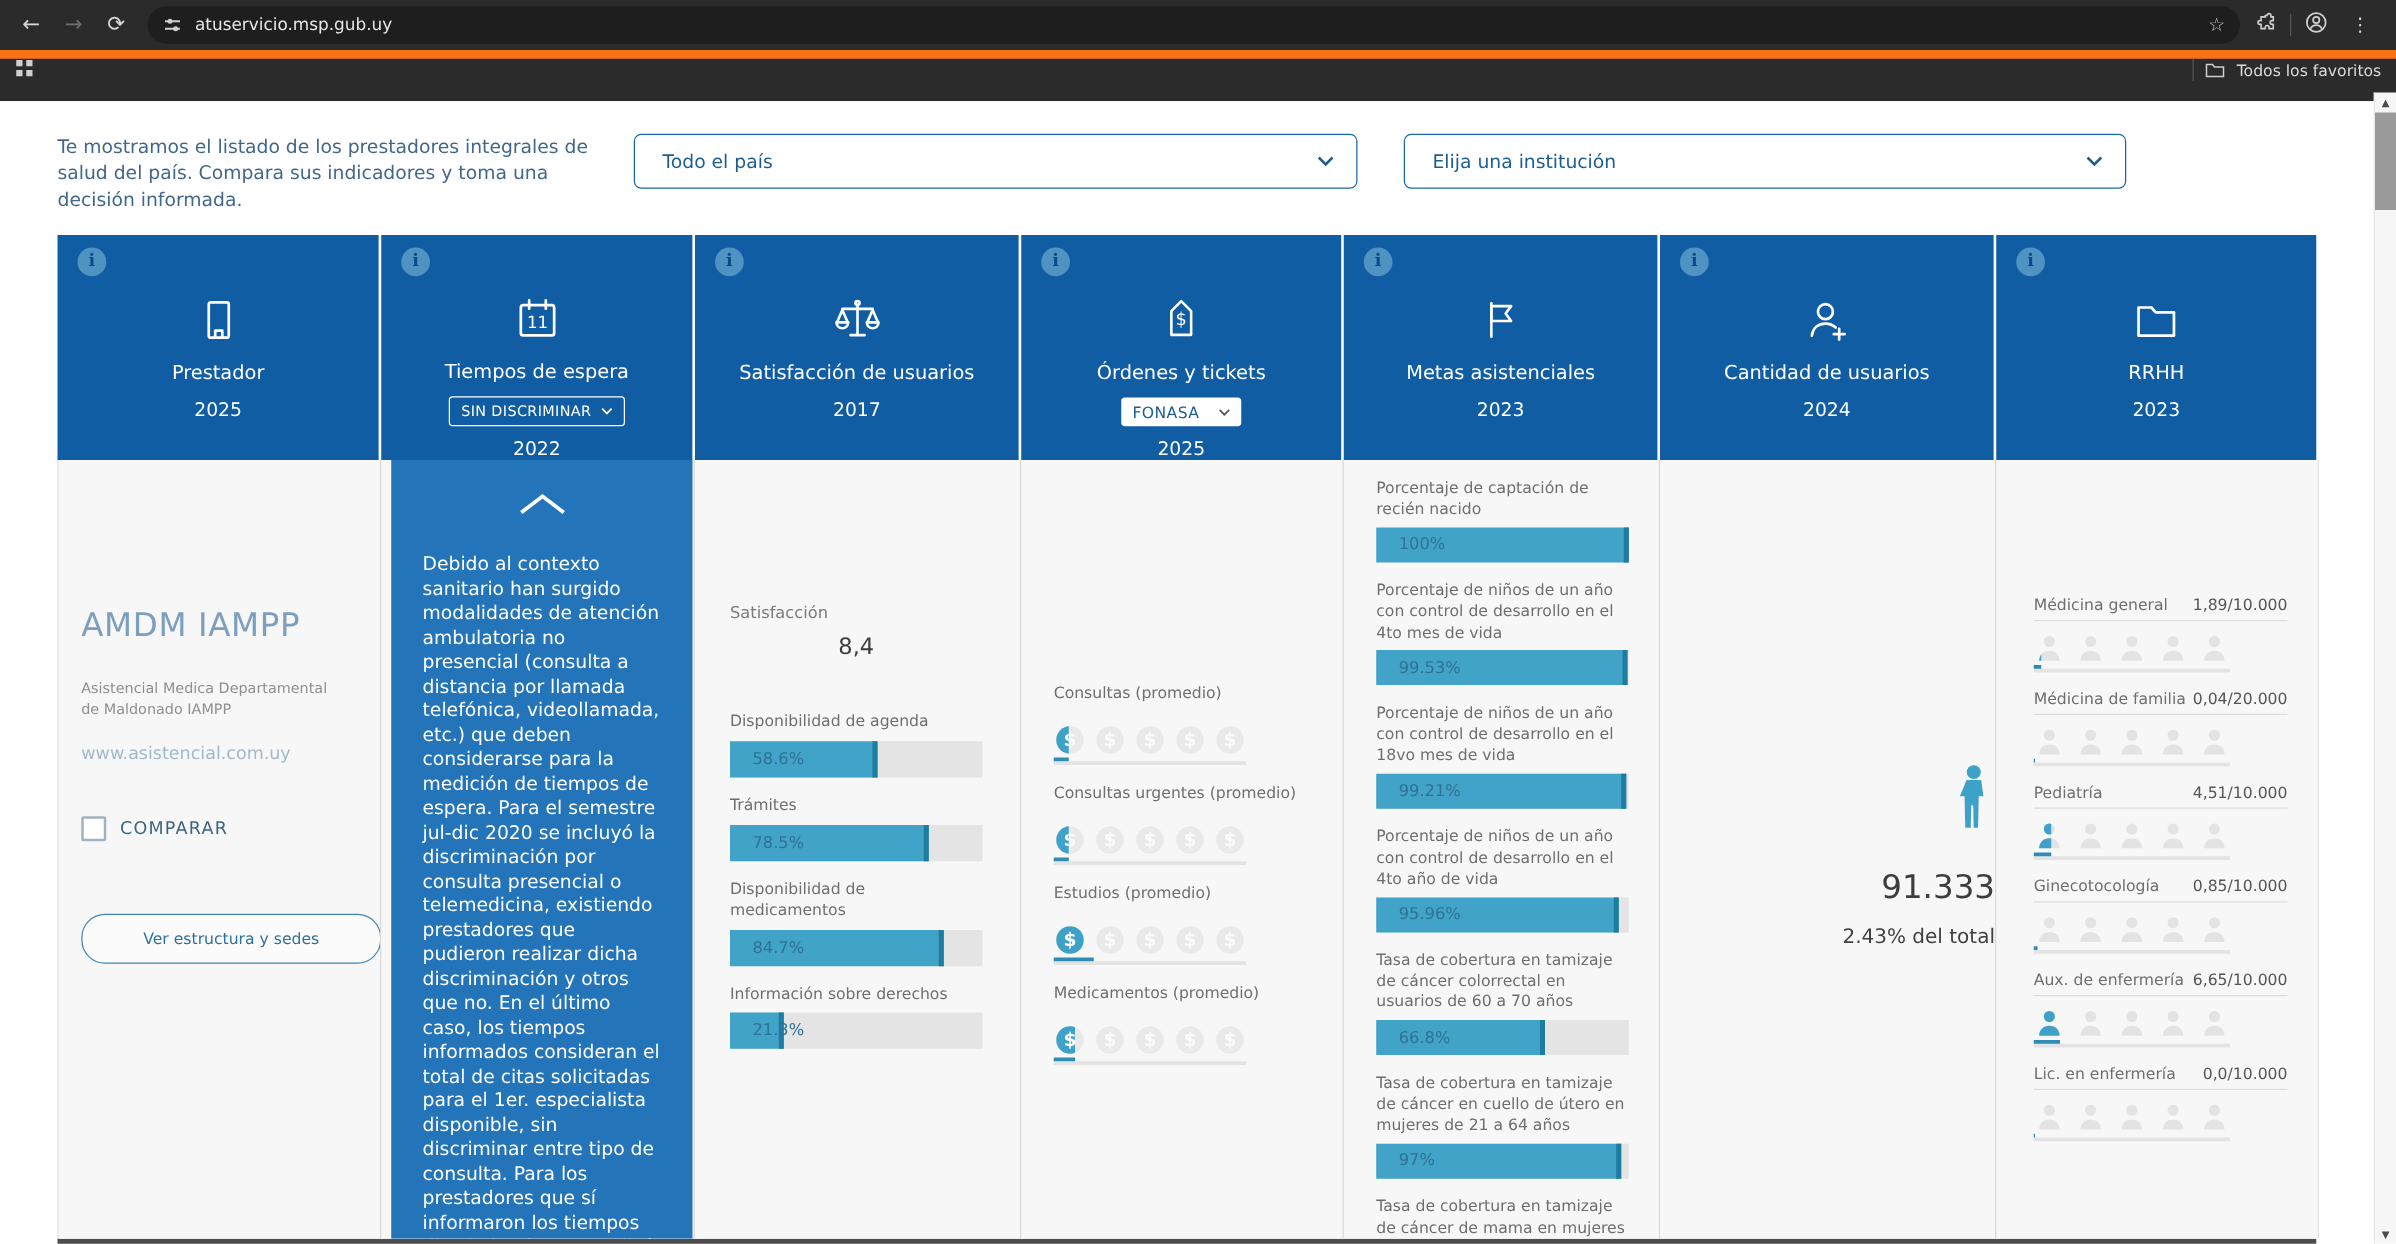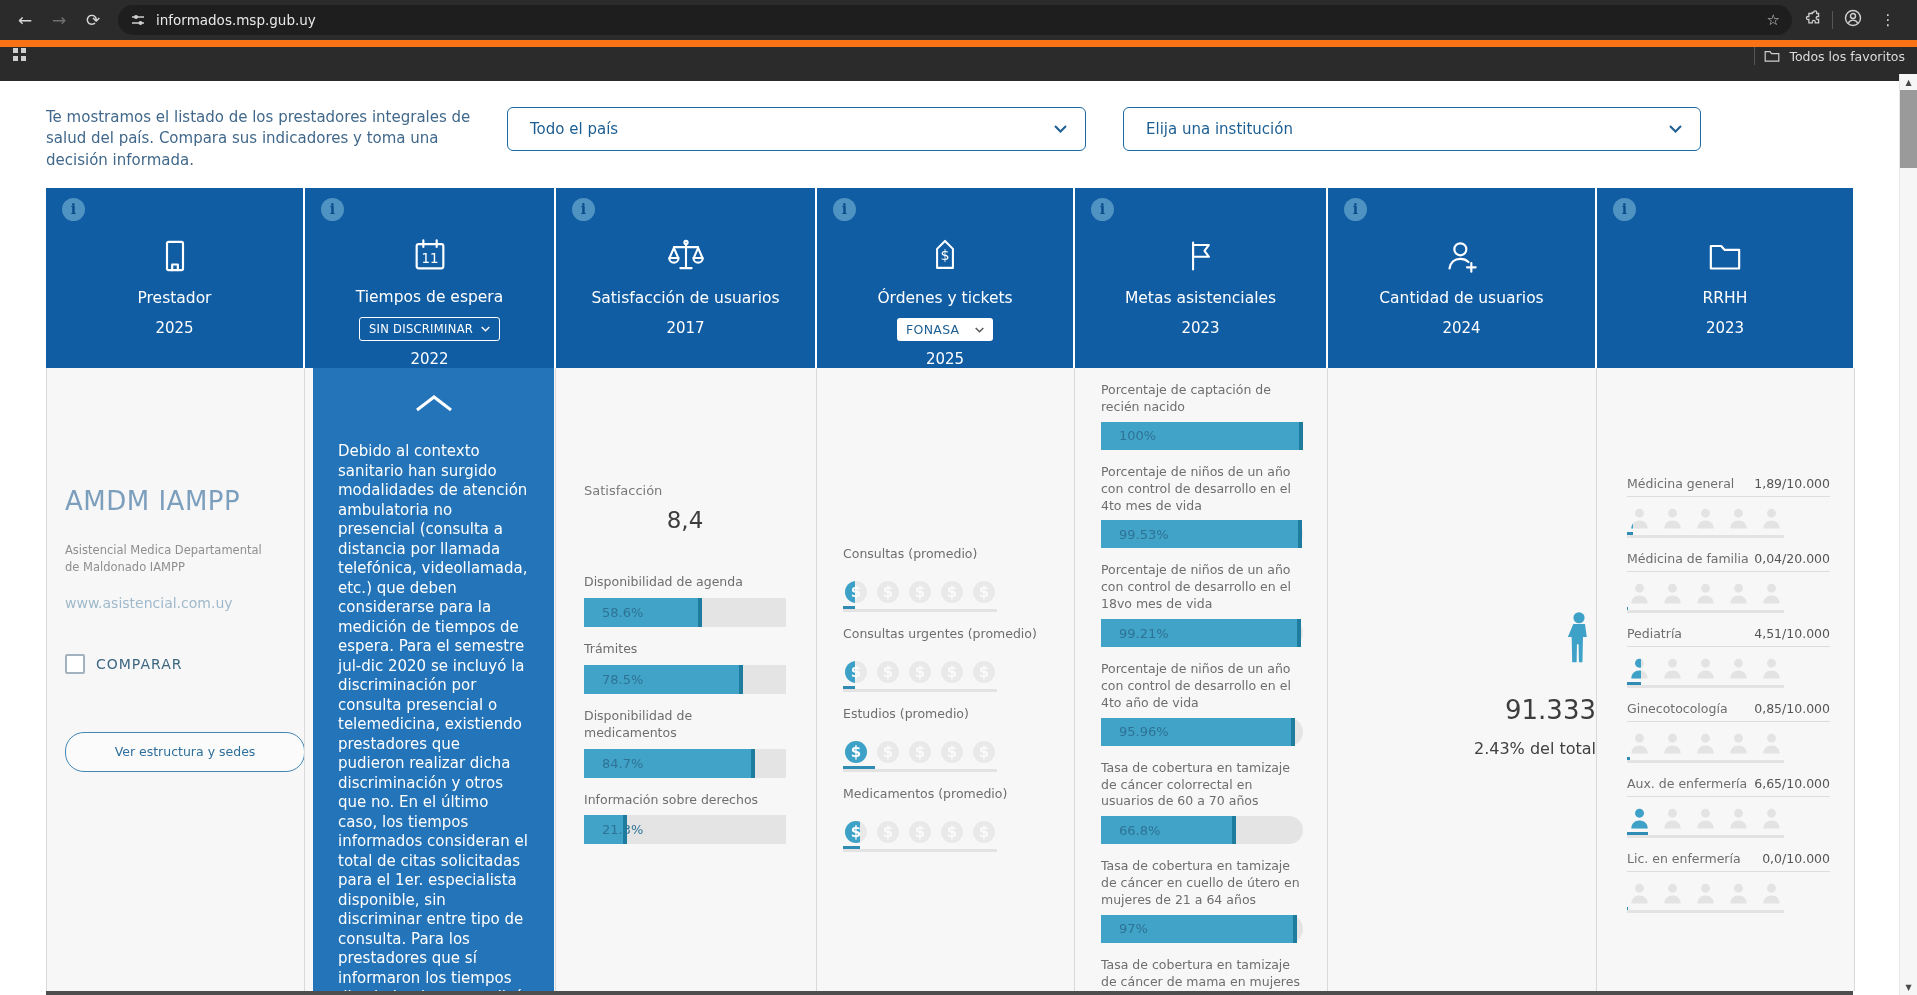--- a/index.html
+++ b/index.html
@@ -70,21 +70,21 @@
          justify-content:center;cursor:pointer;}
   
   .c-tiempos{padding:0;}
   .t-box{margin-left:8px;margin-right:1px;height:100%;background:#2474b9;box-sizing:border-box;
          padding:26px 25px 0 25px;color:#fff;}
   .t-chev{text-align:center;}
   .t-note{margin-top:26px;font-size:15px;line-height:19.5px;}
   
   .c-sat{padding:115px 30px 0 28px;}
   .sat-label{font-size:13px;color:#7a7a7a;}
-  .sat-score{font-size:23px;color:#3d3d3d;text-align:center;margin-top:9px;}
+  .sat-score{font-size:18px;color:#3d3d3d;text-align:center;margin-top:9px;}
   .bars{margin-top:41px;}
   .bar-row{margin-bottom:14px;}
   .bar-label{font-size:12.5px;color:#6e6e6e;margin-bottom:7px;line-height:1.35;}
   .track{height:29px;background:#e4e4e4;position:relative;}
   .fill{height:100%;background:#41a3c7;border-right:4px solid #1e7c9e;box-sizing:border-box;
         display:flex;align-items:center;}
   .fill b{font-weight:normal;font-size:13px;color:#2e7396;padding-left:18px;white-space:nowrap;}
   
   .c-ord{padding:178px 26px 0 26px;}
   .ord-row{margin-bottom:14px;}
@@ -98,21 +98,21 @@
   .coin text{fill:#fafafa;font-size:15px;font-weight:bold;text-anchor:middle;font-family:inherit;}
   .overlay .coin circle{fill:#3ea2c8;}
   .overlay .coin text{fill:#fff;}
   .person{width:25px;height:25px;flex:0 0 auto;}
   .person circle,.person path{fill:#e3e3e3;}
   .overlay .person circle,.overlay .person path{fill:#3ea2c8;}
   
   .c-metas{padding:14px 24px 0 26px;}
   .meta-row{margin-bottom:14px;}
   .meta-row .bar-label{margin-bottom:6px;}
-  .track.metas{height:28px;border-radius:14px;}
+  .track.metas{height:28px;}
   
   .c-usr{display:flex;flex-direction:column;align-items:flex-end;padding-top:243px;}
   .u-num{font-size:26px;color:#3d3d3d;margin-top:22px;}
   .u-share{font-size:16px;color:#404040;margin-top:14px;}
   
   .c-rrhh{padding:108px 24px 0 30px;}
   .r-row{margin-bottom:13px;}
   .r-head{display:flex;justify-content:space-between;align-items:baseline;
           border-bottom:1px solid #ddd;padding-bottom:5px;}
   .r-label{font-size:12.5px;color:#6e6e6e;}
@@ -137,21 +137,21 @@
     <span class="omni-ic">
       <svg width="16" height="16" viewBox="0 0 16 16">
           <g stroke="#cfcfcf" stroke-width="1.5" fill="none">
         <line x1="2" y1="5" x2="14" y2="5"></line>
             <circle cx="6" cy="5" r="2" fill="#cfcfcf" stroke="none"></circle>
         <line x1="2" y1="11" x2="14" y2="11"></line>
             <circle cx="10.5" cy="11" r="2" fill="#cfcfcf" stroke="none"></circle>
       </g>
         </svg>
     </span>
-    <span class="omni-url">informados.msp.gub.uy</span>
+    <span class="omni-url">atuservicio.msp.gub.uy</span>
     <span class="omni-ic" style="color:#cfcfcf;font-size:15px;">☆</span>
   </div>
   <div class="chrome-right">
     <span>
       <svg width="18" height="18" viewBox="0 0 24 24" fill="none" stroke="#cfcfcf" stroke-width="1.7">
         <path d="M13 4.5a2 2 0 1 1 4 0V6h2.5v4h-1.3a2 2 0 1 0 0 4h1.3v4.5H15v-1.3a2 2 0 1 0-4 0v1.3H6.5V14H5.2a2 2 0 1 1 0-4h1.3V6H11V4.5z"></path>
       </svg>
     </span>
     <span class="vsep"></span>
     <span>

